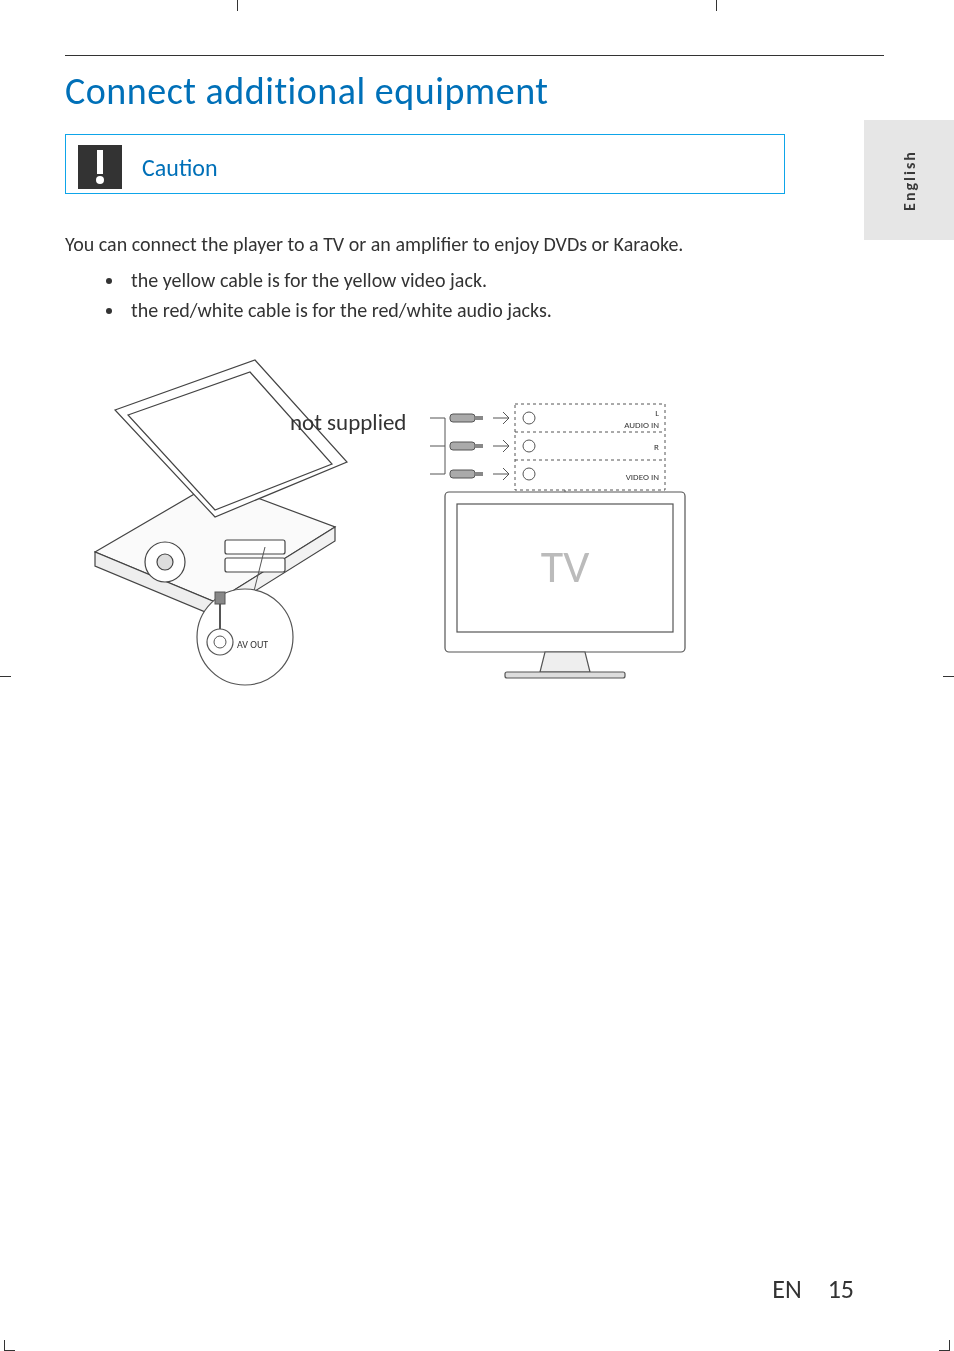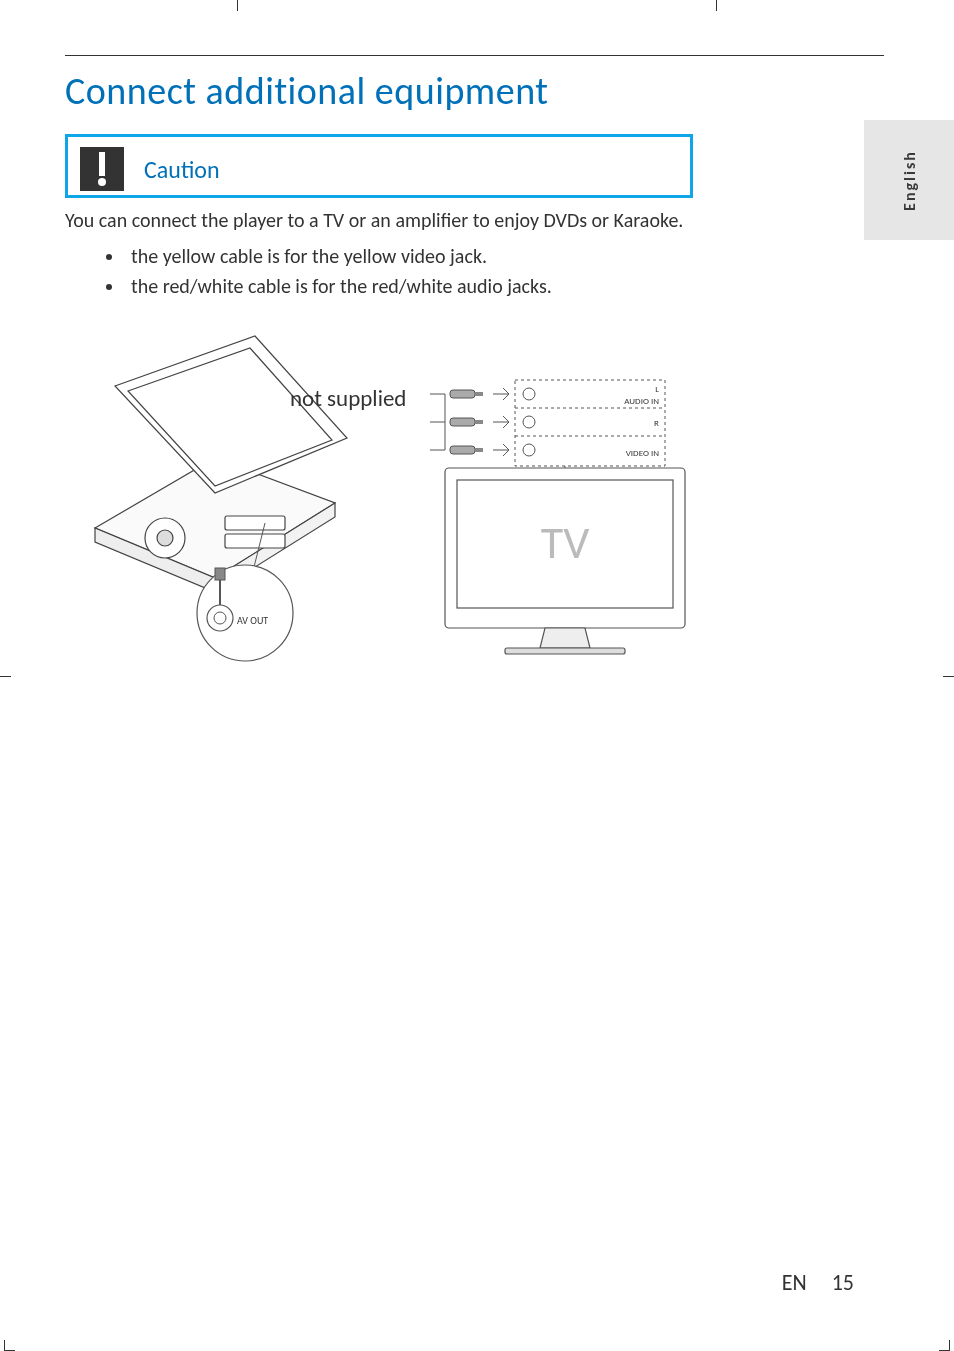--- a/index.html
+++ b/index.html
@@ -42,23 +42,23 @@
     .language-tab span {
       transform: rotate(-90deg);
       font-size: 16px;
       font-weight: bold;
       letter-spacing: 2px;
       color: #3a3a3a;
       display: block;
       white-space: nowrap;
     }
     .caution-box {
-      border: 3px solid #0ea5e9;
-      margin-bottom: 8px;
-      width: 628px;
+      border: 1px solid #0ea5e9;
+      margin-bottom: 36px;
+      width: 720px;
     }
     .caution-header {
       display: flex;
       align-items: center;
       padding: 10px 18px 4px 12px;
     }
     .caution-icon {
       width: 44px;
       height: 44px;
       background: #333;
@@ -88,23 +88,23 @@
     .body-text ul li { padding-left: 6px; margin-bottom: 2px; }
     .figure {
       margin-top: 28px;
       margin-left: 10px;
       position: relative;
       width: 650px;
       height: 360px;
     }
     .footer {
       position: absolute;
-      bottom: 55px;
+      bottom: 46px;
       right: 100px;
-      font-size: 22px;
+      font-size: 26px;
       color: #333;
     }
     .footer .lang { margin-right: 20px; }
     .crop-mark { position: absolute; background: #333; }
     .cm-t1 { top: 0; left: 237px; width: 1px; height: 11px; }
     .cm-t2 { top: 0; left: 716px; width: 1px; height: 11px; }
     .cm-l  { top: 676px; left: 0; width: 11px; height: 1px; }
     .cm-r  { top: 676px; right: 0; width: 11px; height: 1px; }
     .cm-b1 { bottom: 0; left: 4px; width: 11px; height: 1px; }
     .cm-b2 { bottom: 0; left: 4px; width: 1px; height: 11px; }

